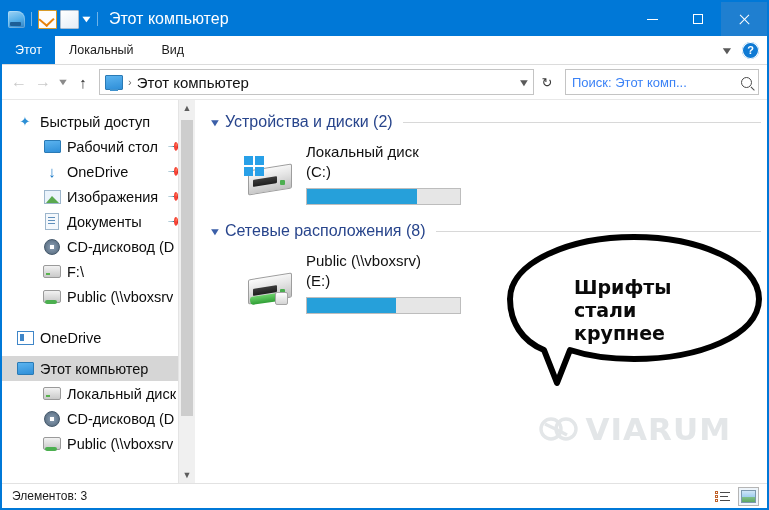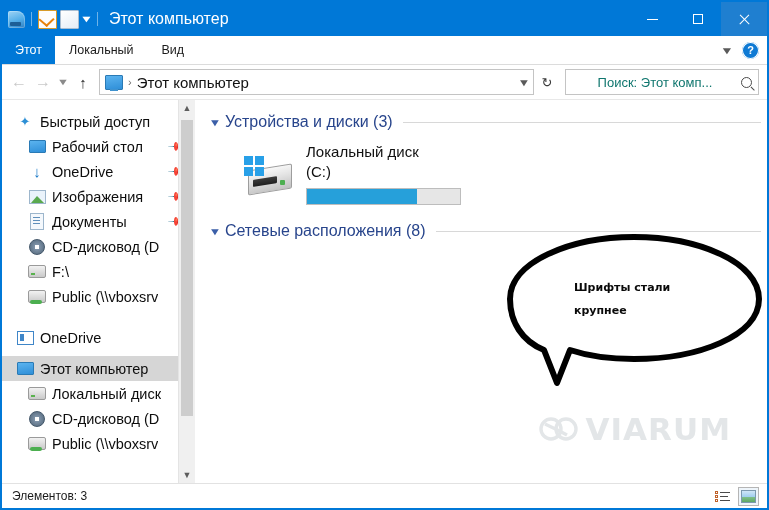--- a/index.html
+++ b/index.html
@@ -182,23 +182,22 @@
   .refresh { color:#3a3a3a; font-size:13px; }
   .searchbox {
     width: 180px; height: 24px;
     border: 1px solid #c4c4c4;
     display:flex;align-items:center;
     padding: 0 6px;
     margin-left: 5px;
     flex: none;
   }
   .search-ph {
-    font-size: 13px; color:#0f766e; white-space:nowrap; overflow:hidden;
+    font-size: 13px; color:#3b82f6; white-space:nowrap; overflow:hidden;
     flex: 1;
-    text-align: center;
   }
   .mag {
     width:9px;height:9px;border:1.4px solid #4a4a4a;border-radius:50%;
     position:relative; flex:none; margin-left:3px;
   }
   .mag:after{content:"";position:absolute;right:-4px;bottom:-3px;width:5px;height:1.4px;background:#4a4a4a;transform:rotate(45deg);}
 
   
   .body {
     flex: 1;
@@ -218,21 +217,21 @@
   }
   .navlist { padding-top: 9px; }
   .navitem {
     height: 25px;
     display: flex; align-items: center;
     padding-left: 14px;
     white-space: nowrap;
     position: relative;
   }
   .navitem.sel { background: #d6d6d6; }
-  .navitem.indent { padding-left: 26px; }
+  .navitem.indent { padding-left: 12px; margin-left: 29px; }
   .nav-ic { width: 18px; flex: none; display:flex;align-items:center;justify-content:center; margin-right:6px;}
   .nav-label { font-size: 14.5px; color: #0d0d0d; overflow: hidden; }
   .pin {
     position: absolute; right: 10px; top: 6px;
     color: #8a8a8a; font-size: 12px;
     transform: rotate(45deg);
   }
   
   .g-star { color:#2d8fd5; font-size:13px; }
   .g-desktop { width:15px;height:11px;background:linear-gradient(170deg,#5bb3ef,#2f8fd8);border:1px solid #2a7ab5;border-radius:1px;}
@@ -347,21 +346,21 @@
   .bubble-wrap {
     position: absolute;
     left: 500px; top: 131px;
     width: 265px; height: 160px;
     pointer-events: none;
   }
   .bubble-text {
     position: absolute;
     left: 72px; top: 45px;
     width: 150px;
-    font-size: 11px;
+    font-size: 19px;
     font-weight: bold;
     color: #0a0a0a;
     line-height: 23px;
     font-family: "DejaVu Sans", sans-serif;
   }
 
   
   .watermark {
     position: absolute;
     right: 36px; bottom: 36px;
@@ -572,21 +571,21 @@
         <div class="sb-arrow">▲</div>
         <div class="sb-thumb"></div>
         <div class="sb-arrow bot">▼</div>
       </div>
     </div>
 
     <div class="content">
 
       <div class="grouphdr">
         <span class="grp-chev">▼</span>
-        <span class="grp-title">Устройства и диски (3)</span>
+        <span class="grp-title">Устройства и диски (2)</span>
         <span class="grp-line"></span>
       </div>
 
       <div class="tile">
         <div class="tile-ic">
           <div class="bigdrive">
             <div class="base"></div>
             <div class="slot"></div>
             <div class="led"></div>
             <div class="winlogo">
@@ -605,20 +604,37 @@
           </div>
         </div>
       </div>
 
       <div class="grouphdr" style="margin-top:14px;">
         <span class="grp-chev">▼</span>
         <span class="grp-title">Сетевые расположения (8)</span>
         <span class="grp-line"></span>
       </div>
 
+      <div class="tile">
+        <div class="tile-ic">
+          <div class="bigdrive">
+            <div class="base"></div>
+            <div class="slot"></div>
+            <div class="led"></div>
+            <div class="netcable"></div>
+          </div>
+        </div>
+        <div class="tile-info">
+          <div class="tile-name">Public (\\vboxsrv)</div>
+          <div class="tile-name">(E:)</div>
+          <div class="bar">
+            <div class="bar-fill" style="width: 58%;"></div>
+          </div>
+        </div>
+      </div>
 
       <div class="watermark">
         <svg width="40" height="32" viewBox="0 0 40 32">
           <circle cx="12" cy="16" r="10" fill="none" stroke="#e3e6e8" stroke-width="3.4"></circle>
           <circle cx="27" cy="16" r="10" fill="none" stroke="#e3e6e8" stroke-width="3.4"></circle>
           <path d="M6 11 Q17 16 28 22" fill="none" stroke="#e3e6e8" stroke-width="3.4"></path>
         </svg>
         <span class="wm-text">VIARUM</span>
       </div>
 

